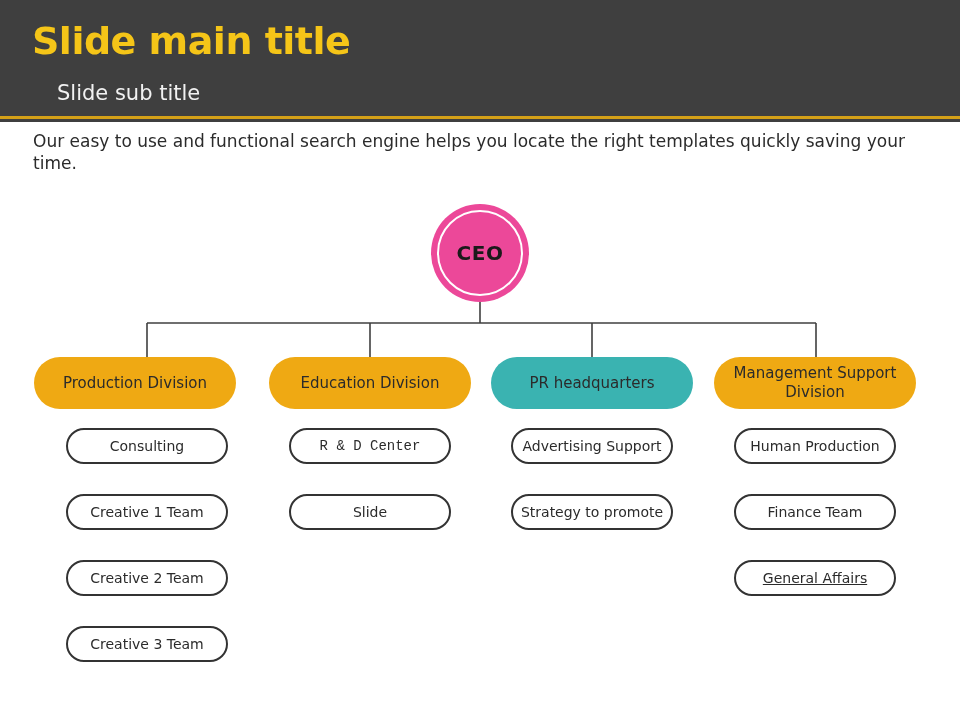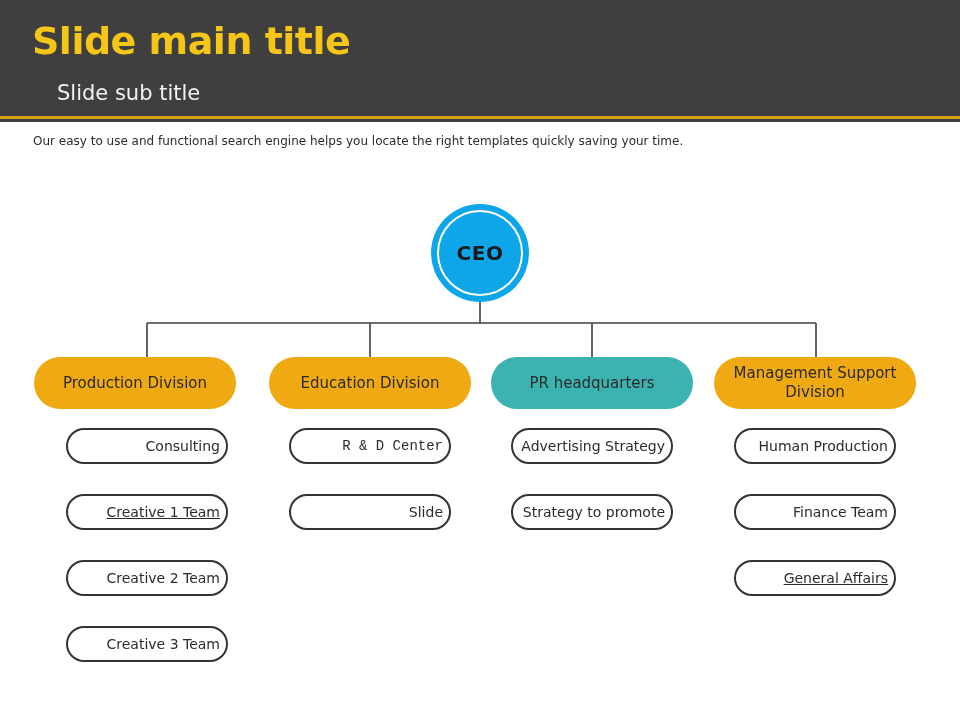--- a/index.html
+++ b/index.html
@@ -62,21 +62,21 @@
     white-space: nowrap;
     margin-left: 24px;
   }
 
   
   .description {
     position: absolute;
     left: 33px;
     top: 130px;
     width: 890px;
-    font-size: 12px;
+    font-size: 17px;
     color: #2b2b2b;
     line-height: 22px;
   }
 
   
   .chart {
     position: absolute;
     left: 0;
     top: 0;
     width: 960px;
@@ -94,21 +94,21 @@
   }
 
   
   .ceo-node {
     position: absolute;
     left: 431px;
     top: 204px;
     width: 98px;
     height: 98px;
     border-radius: 50%;
-    background: #0ea5e9;
+    background: #ec4899;
     box-sizing: border-box;
   }
   .ceo-ring {
     position: absolute;
     left: 6px;
     top: 6px;
     width: 86px;
     height: 86px;
     border-radius: 50%;
     border: 2px solid #ffffff;
@@ -151,21 +151,21 @@
   
   .subitem {
     position: absolute;
     width: 162px;
     height: 36px;
     border-radius: 18px;
     border: 2px solid #333333;
     background: #ffffff;
     display: flex;
     align-items: center;
-    justify-content: flex-end;
+    justify-content: center;
     text-align: center;
     font-size: 14px;
     color: #2b2b2b;
     box-sizing: border-box;
     padding: 0 6px;
     white-space: nowrap;
   }
 </style>
 </head>
 <body>
@@ -211,39 +211,39 @@
     <span>PR headquarters</span>
   </div>
 
   <div class="division orange" style="left:714px; top:357px;">
     <span>Management Support Division</span>
   </div>
 
   <div class="subitem" style="left:66px;  top:428px;">
     <span>Consulting</span>
   </div>
-  <div class="subitem" style="left:66px;  top:494px;text-decoration:underline;">
+  <div class="subitem" style="left:66px;  top:494px;">
     <span>Creative 1 Team</span>
   </div>
   <div class="subitem" style="left:66px;  top:560px;">
     <span>Creative 2 Team</span>
   </div>
   <div class="subitem" style="left:66px;  top:626px;">
     <span>Creative 3 Team</span>
   </div>
 
   <div class="subitem" style="left:289px; top:428px;font-family:Liberation Mono, monospace;">
     <span>R &amp; D Center</span>
   </div>
   <div class="subitem" style="left:289px; top:494px;">
     <span>Slide</span>
   </div>
 
   <div class="subitem" style="left:511px; top:428px;">
-    <span>Advertising Strategy</span>
+    <span>Advertising Support</span>
   </div>
   <div class="subitem" style="left:511px; top:494px;">
     <span>Strategy to promote</span>
   </div>
 
   <div class="subitem" style="left:734px; top:428px;">
     <span>Human Production</span>
   </div>
   <div class="subitem" style="left:734px; top:494px;">
     <span>Finance Team</span>

